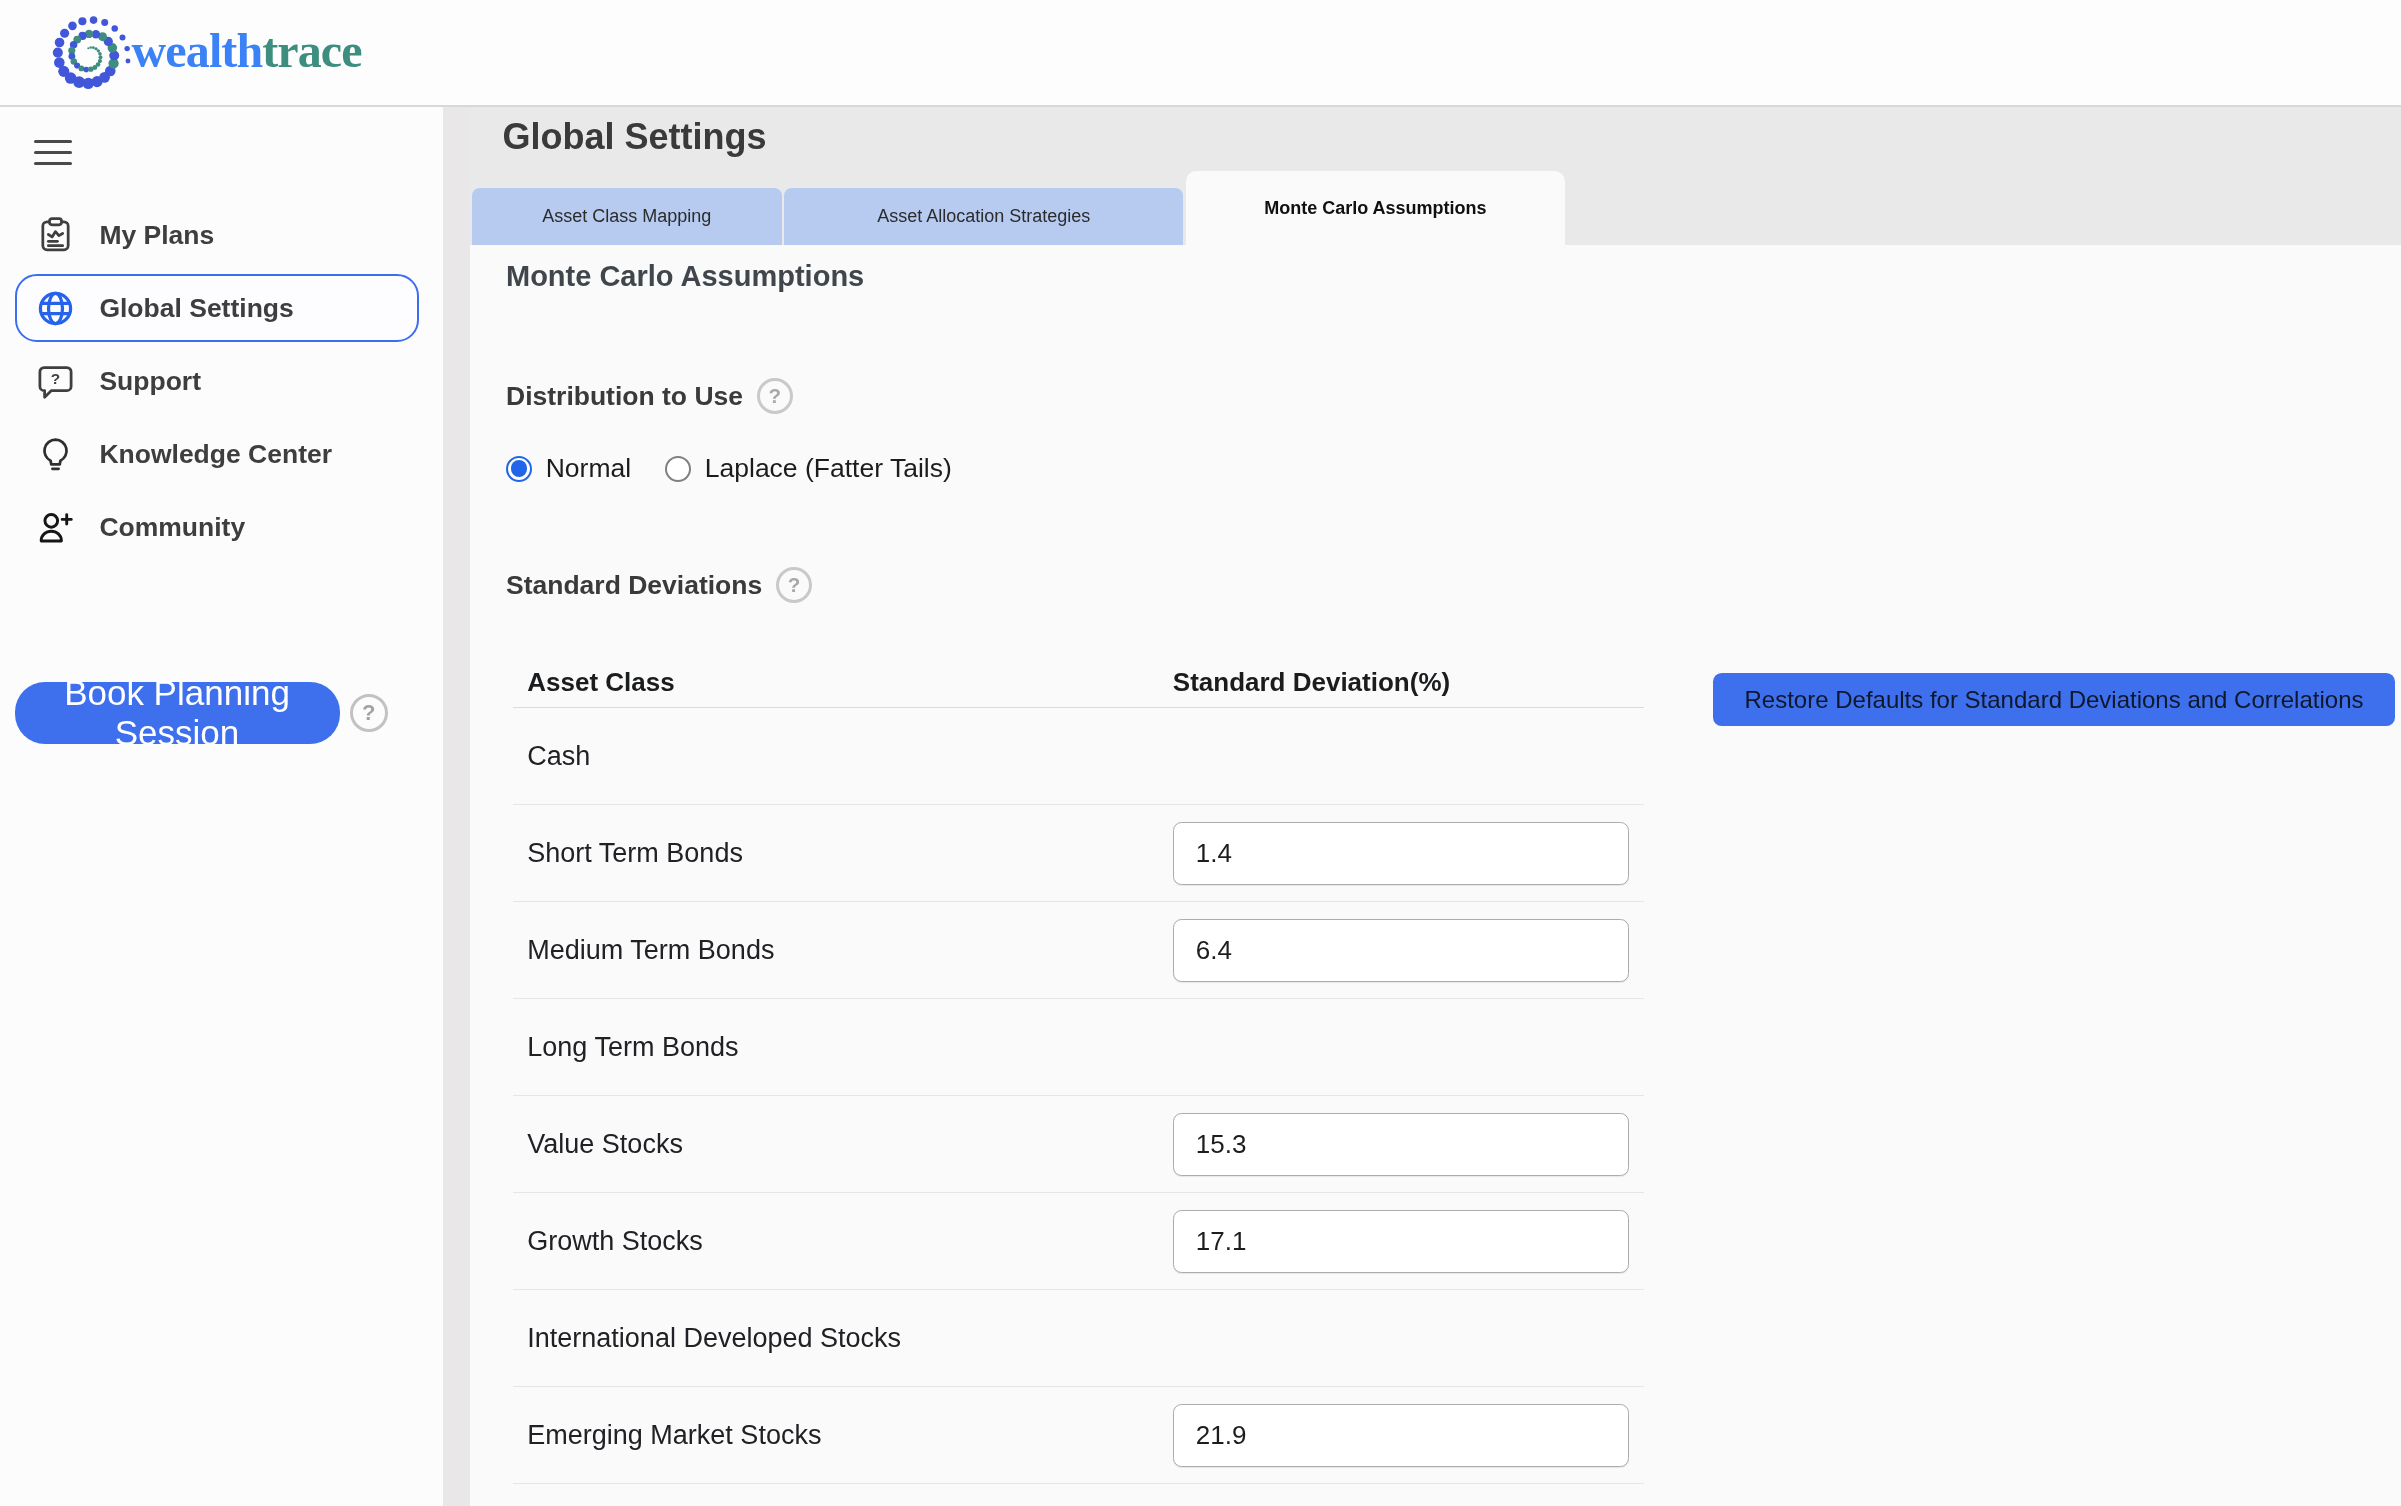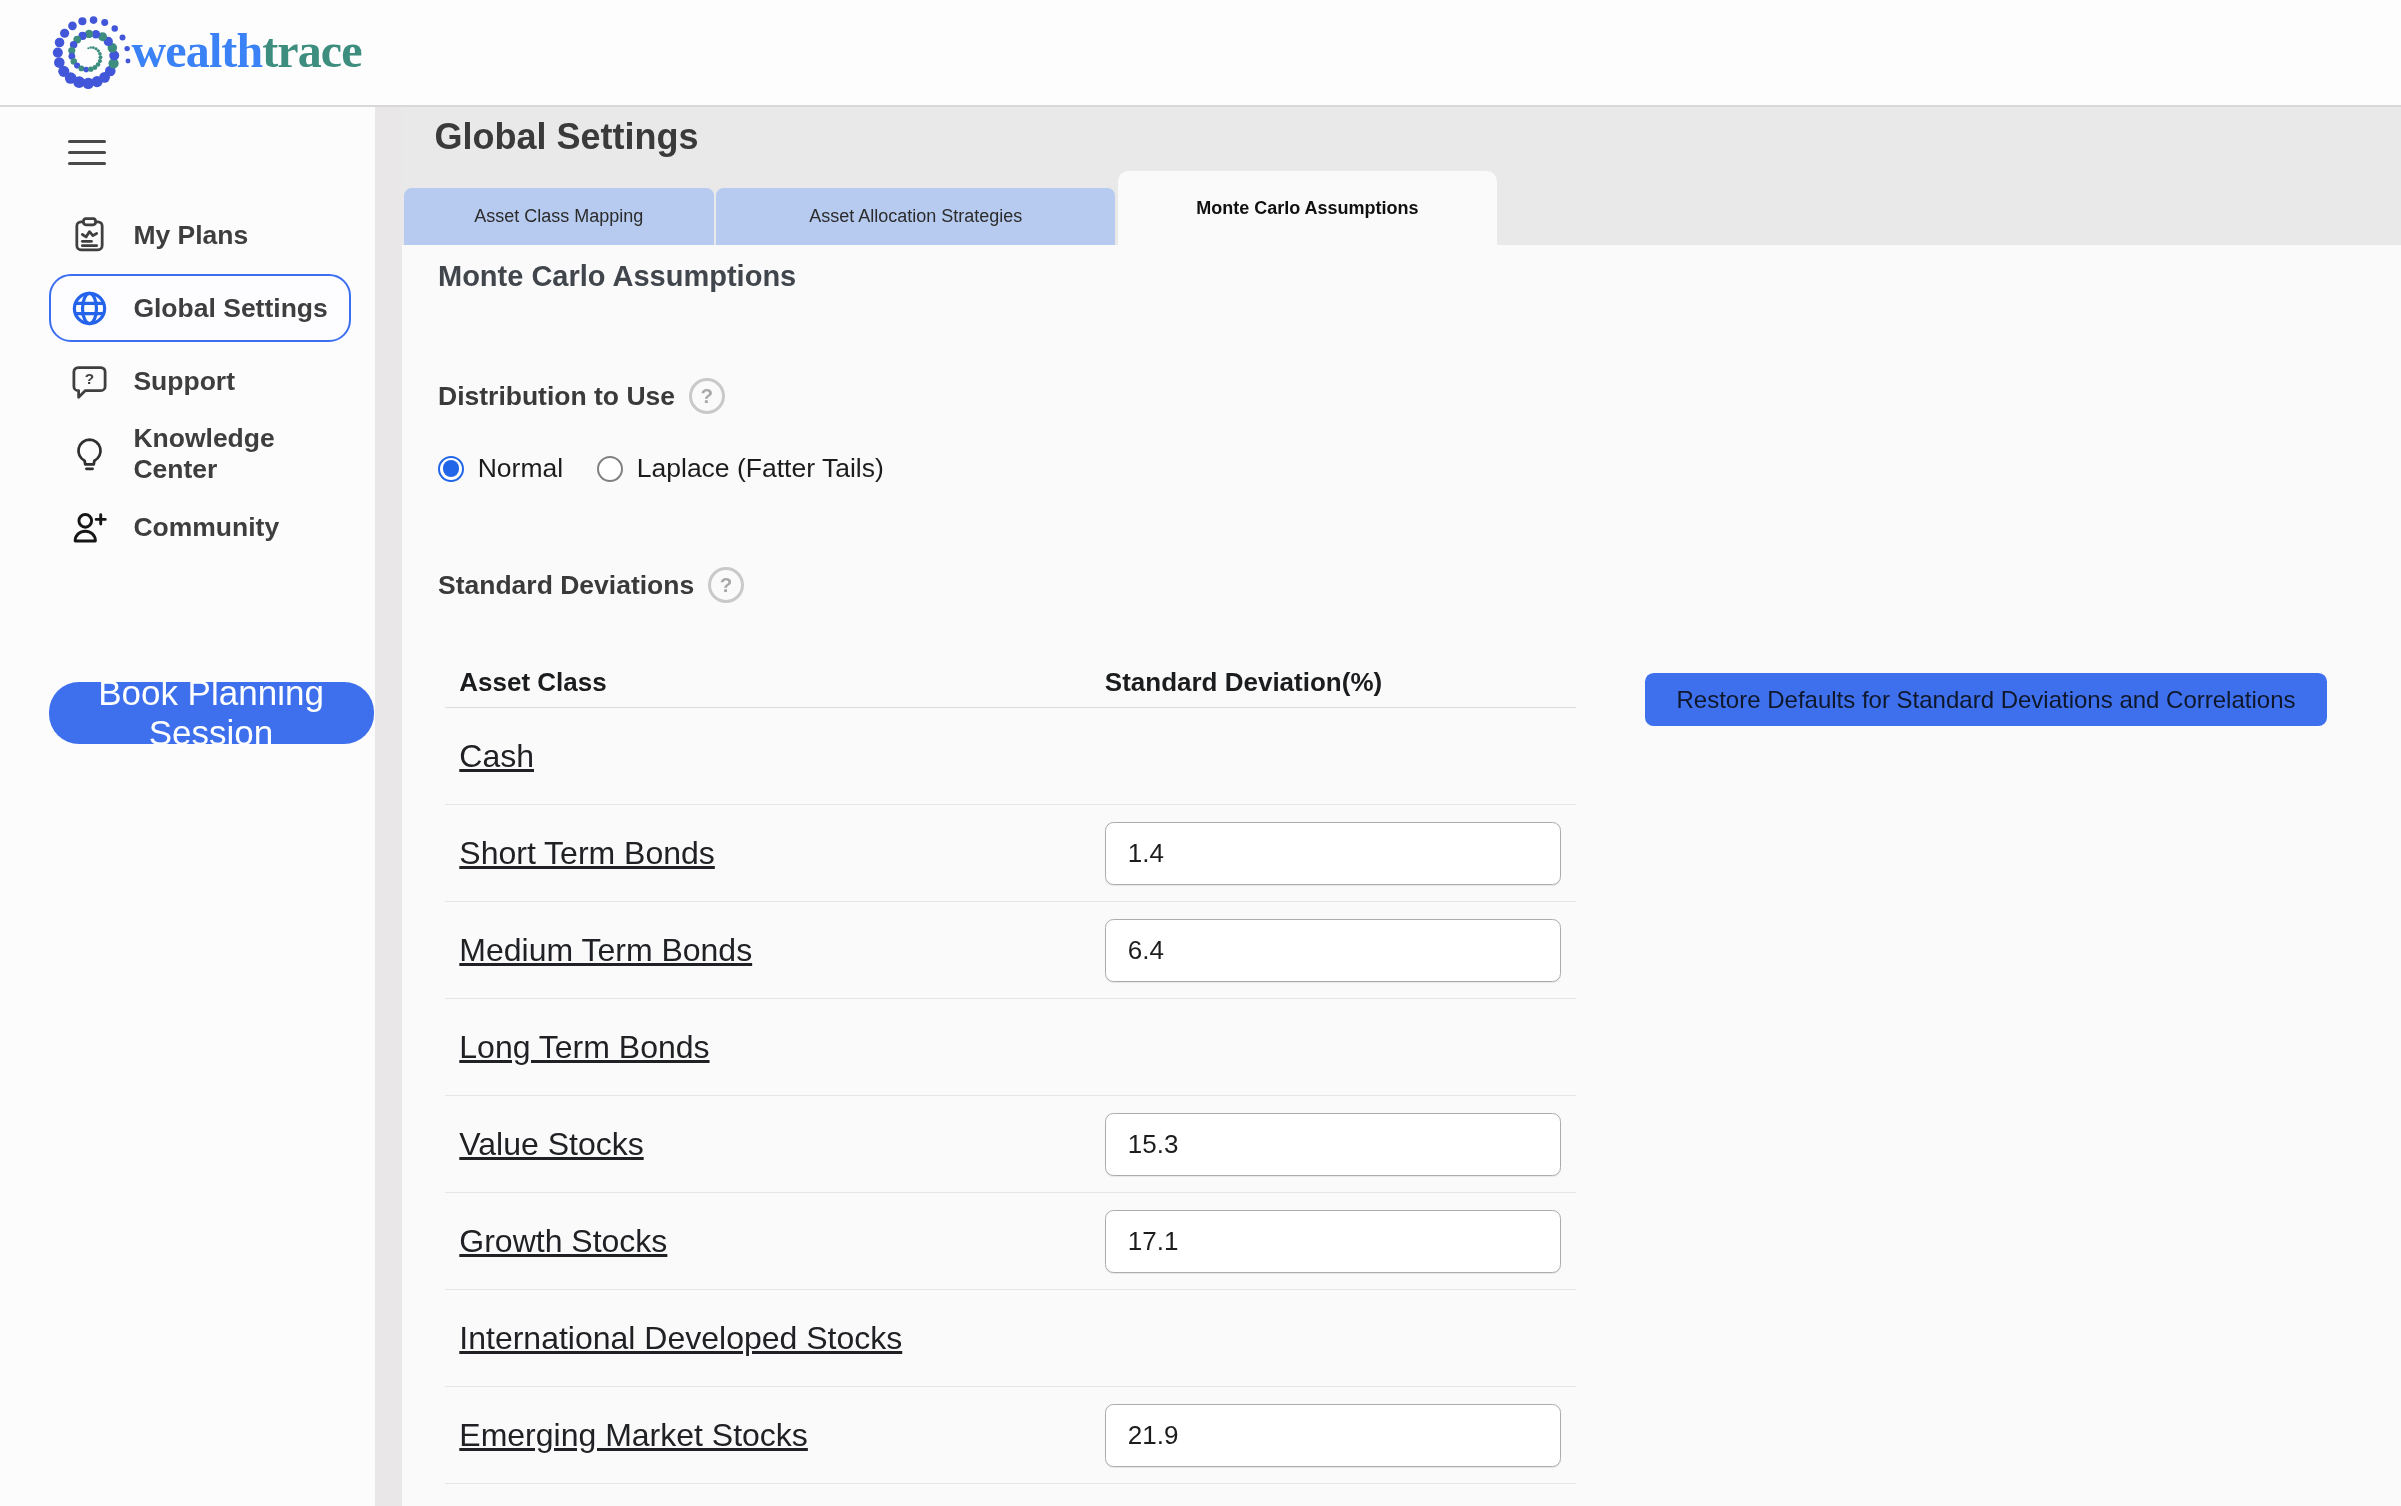--- a/index.html
+++ b/index.html
@@ -25,21 +25,21 @@
   .wordmark {
     font-family: "Liberation Serif", serif;
     font-weight: 700; font-size: 48px; letter-spacing: -0.9px;
     margin-left: -3.4px; margin-top: -3.4px;
   }
   .wordmark .w1 { color: #3b82f6; }
   .wordmark .w2 { color: #3e8e80; }
 
   
   .main { display: flex; flex: 1; min-height: 0; }
-  .sidebar { width: 375px; flex: none; background: #fcfcfc; padding-left: 34px; }
+  .sidebar { width: 443px; flex: none; background: #fcfcfc; }
   .divider-strip { width: 27px; flex: none; background: #e9e7e7; }
   .content { flex: 1; position: relative; background: #fafafa; }
 
   
   .hamburger { margin: 32.5px 0 0 34px; width: 38px; cursor: pointer; }
   .hamburger span { display: block; height: 3.4px; background: #4a4a4a; border-radius: 1.7px; margin-bottom: 7.7px; }
   .hamburger span:last-child { margin-bottom: 0; }
 
   .nav { margin-top: 36px; }
   .nav-item {
@@ -114,21 +114,21 @@
   }
   .radio-label { margin-left: 13.7px; font-size: 26.5px; color: #1c1c1c; }
 
   
   .sd-table { margin-top: 55px; margin-left: 6.8px; width: 1131px; }
   .thead { display: flex; align-items: center; height: 50px; border-bottom: 1.7px solid #dcdcdc; }
   .th { font-size: 26px; font-weight: 700; color: #1b1c1e; }
   .col1 { width: 660px; flex: none; padding-left: 14.5px; }
   .col2 { flex: 1; }
   .trow { display: flex; align-items: center; height: 97px; border-bottom: 1.7px solid #e6e6e6; }
-  .row-label { font-size: 32px; color: #202124; text-decoration: underline; }
+  .row-label { font-size: 27px; color: #202124; }
   .sd-input {
     width: 456px; height: 63px;
     border: 1.7px solid #acacac; border-radius: 8.6px;
     background: #fff; color: #1d1d1d;
     font-family: inherit; font-size: 26px;
     padding-left: 22px; outline: none;
     box-shadow: 0 0.9px 0.9px rgba(0,0,0,0.08);
   }
 
   .restore-btn {

